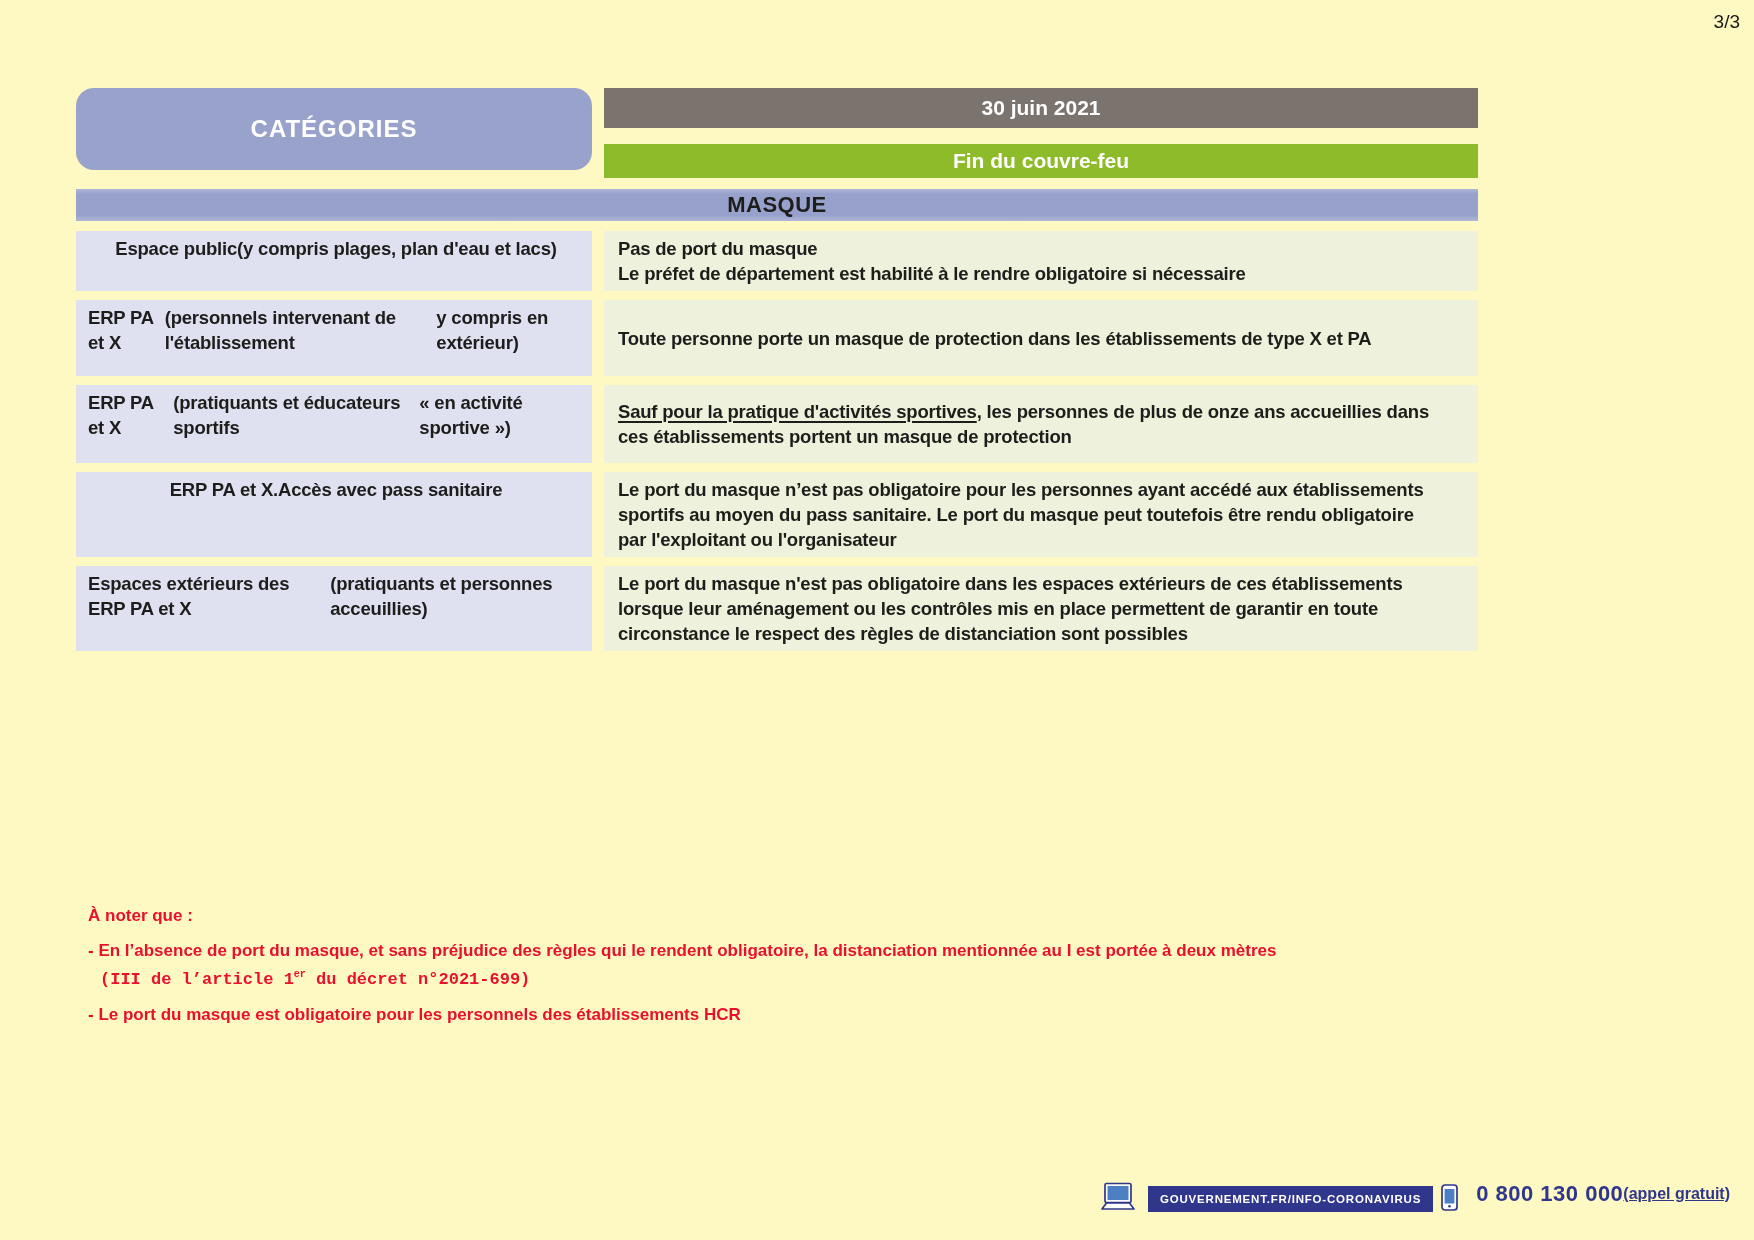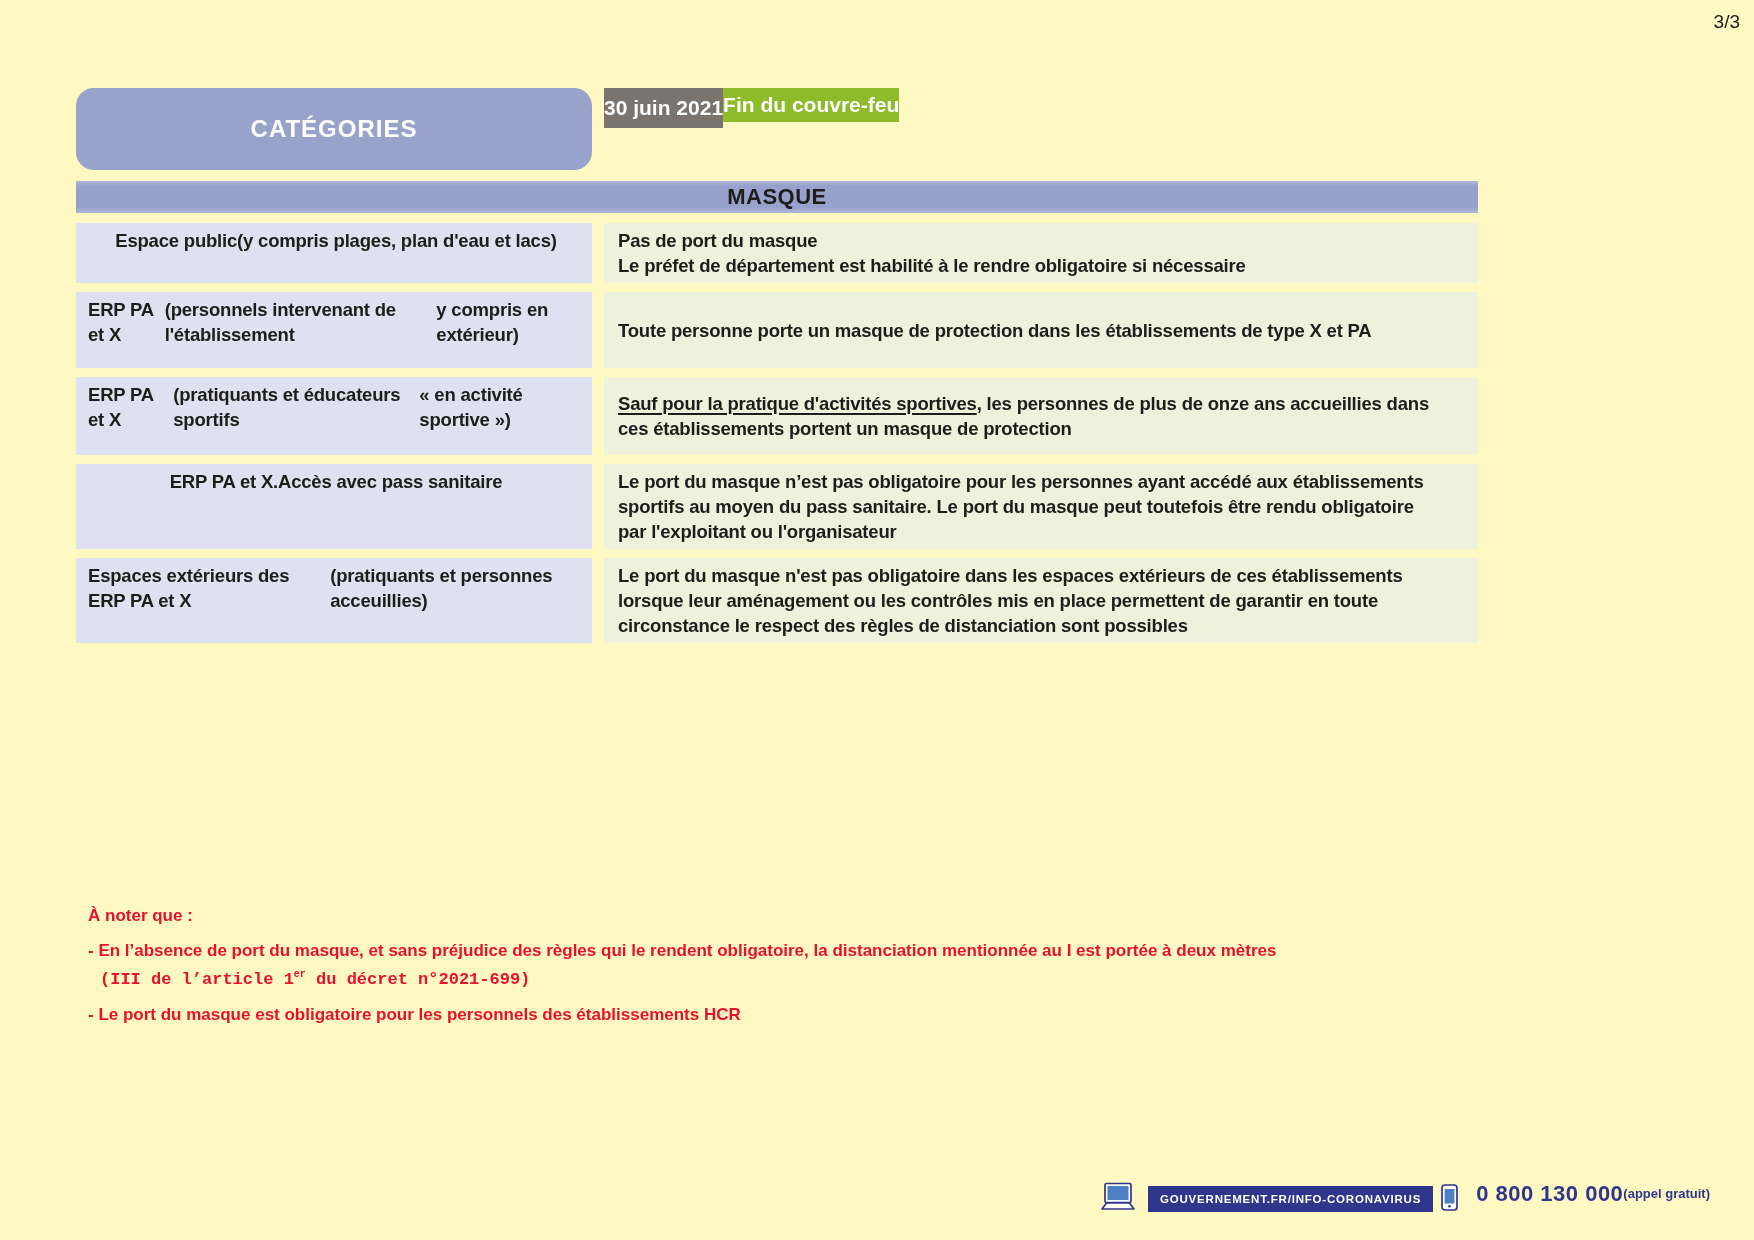--- a/index.html
+++ b/index.html
@@ -33,21 +33,21 @@
     background: #99a2cb;
     color: #ffffff;
     display: flex;
     align-items: center;
     justify-content: center;
     font-size: 24px;
     font-weight: bold;
     letter-spacing: 1px;
     border-radius: 18px;
   }
-  .hdr-right { flex: 1; display: flex; flex-direction: row; gap: 0; text-align: right; }
+  .hdr-right { flex: 1; display: flex; flex-direction: column; gap: 16px; text-align: right; }
   .hdr-date {
     height: 40px;
     background: #7a736e;
     color: #ffffff;
     display: flex;
     align-items: center;
     justify-content: center;
     font-size: 21px;
     font-weight: bold;
   }
@@ -149,23 +149,24 @@
   .phone-number {
     color: #30368c;
     font-size: 22px;
     font-weight: bold;
     letter-spacing: 0.5px;
     line-height: 24px;
     white-space: nowrap;
   }
   .phone-note {
     color: #30368c;
-    font-size: 13px;
+    font-size: 16px;
     font-weight: bold;
     margin-top: -1px;
+    text-decoration: underline;
   }
   .icon { flex: 0 0 auto; }
 </style>
 </head>
 <body>
 
 <div class="page">
 
   <div class="pagenum">3/3</div>
 

